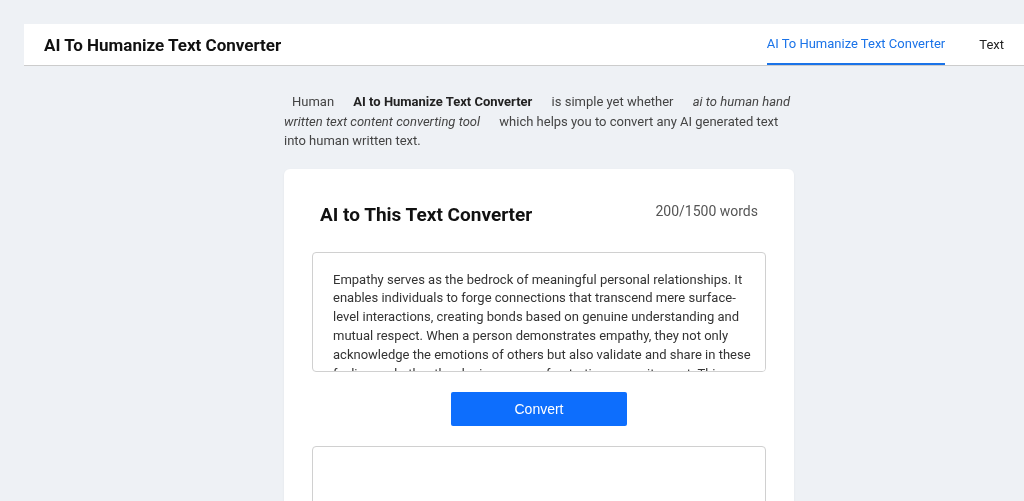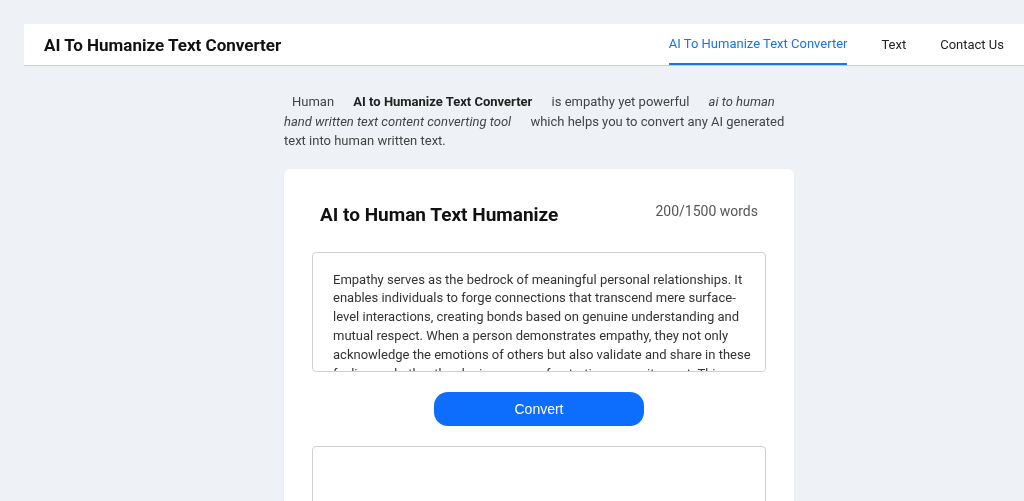--- a/index.html
+++ b/index.html
@@ -116,55 +116,54 @@
     .textarea::-webkit-scrollbar-thumb {
       background: #c0c0c0;
       border-radius: 2px;
     }
     .btn {
       display: block;
       margin: 20px auto 0 auto;
       background: #0d6efd;
       color: #fff;
       border: none;
-      border-radius: 14px;
+      border-radius: 2px;
       font-size: 14px;
       padding: 9px 0;
-      width: 210px;
+      width: 176px;
       cursor: pointer;
       text-align: center;
     }
     .output-box {
       margin-top: 20px;
       border: 1px solid #d0d0d0;
       border-radius: 4px;
       height: 92px;
       background: #fff;
     }
   </style>
 </head>
 <body>
 
 <div class="header">
   <div class="header-title">AI To Humanize Text Converter</div>
   <div class="nav">
     <div class="nav-item active">AI To Humanize Text Converter</div>
     <div class="nav-item">Text</div>
-    <div class="nav-item">Contact Us</div>
   </div>
 </div>
 
 <div class="content">
   <div class="intro">
-    <span>Human </span><span class="bold">AI to Humanize Text Converter</span><span> is empathy yet powerful </span><span class="italic">ai to human hand written text content converting tool</span><span> which helps you to convert any AI generated text into human written text.</span>
+    <span>Human </span><span class="bold">AI to Humanize Text Converter</span><span> is simple yet whether </span><span class="italic">ai to human hand written text content converting tool</span><span> which helps you to convert any AI generated text into human written text.</span>
   </div>
 
   <div class="card">
     <div class="card-header">
-      <div class="card-title">AI to Human Text Humanize</div>
+      <div class="card-title">AI to This Text Converter</div>
       <div class="word-count">200/1500 words</div>
     </div>
 
     <div class="textarea-wrap">
       <textarea class="textarea" style="">Empathy serves as the bedrock of meaningful personal relationships. It enables individuals to forge connections that transcend mere surface-level interactions, creating bonds based on genuine understanding and mutual respect. When a person demonstrates empathy, they not only acknowledge the emotions of others but also validate and share in these feelings, whether they be joy, sorrow, frustration, or excitement. This shared emotional experience can significantly deepen the connection between individuals, fostering a sense of trust and</textarea>
     </div>
 
     <button class="btn">Convert</button>
 
     <div class="output-box"></div>

